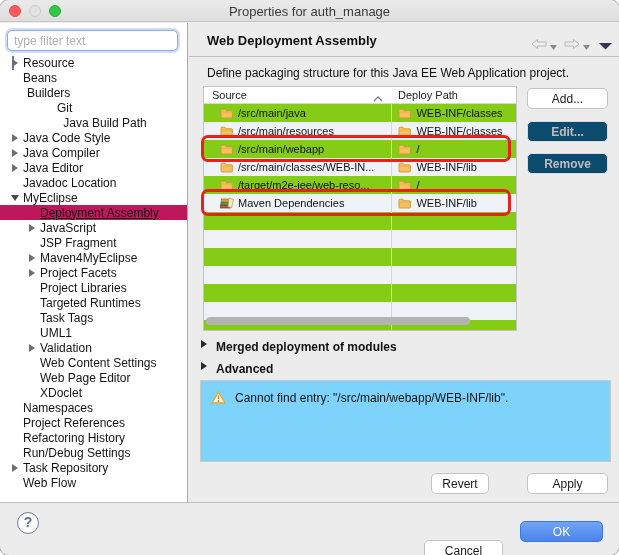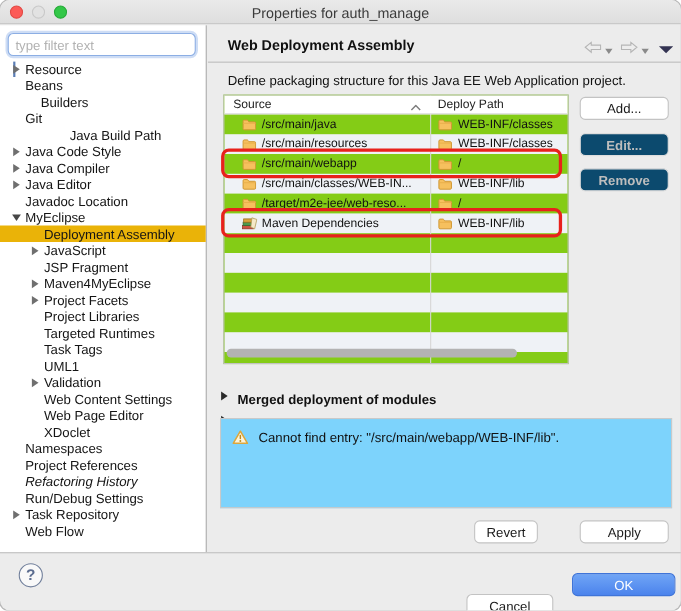--- a/index.html
+++ b/index.html
@@ -25,21 +25,21 @@
              background:#ffffff; border-right:1px solid #a8a8a8; }
   .filter { position:absolute; left:7px; top:7px; width:171px; height:21px;
             border:1px solid #8caee4; border-radius:5px;
             box-shadow:0 0 0 2px rgba(125,165,230,.38);
             font:12px "Liberation Sans",sans-serif; color:#222; padding-left:6px;
             outline:none; background:#fff; }
   .filter::placeholder { color:#b2b2b2; }
   .tree { position:absolute; left:0; top:32px; width:187px; }
   .tree-item { height:15px; display:flex; align-items:center; font-size:12px;
                color:#141414; white-space:nowrap; cursor:default; }
-  .tree-item.selected { background:#eab308; }
+  .tree-item.selected { background:#be185d;text-decoration:underline; }
   .tw { width:10px; flex:0 0 10px; margin-right:3px; display:flex;
         align-items:center; justify-content:center; }
   .tw::before { content:""; display:block; }
   .tw.collapsed::before { border-left:6px solid #6f6f6f;
         border-top:4px solid transparent; border-bottom:4px solid transparent; }
   .tw.expanded::before  { border-top:6px solid #474747;
         border-left:4px solid transparent; border-right:4px solid transparent; }
 
   
   .main-title { position:absolute; left:207px; top:33px; font-size:13px;
@@ -73,26 +73,26 @@
   .btn { position:absolute; height:21px; border-radius:5px; border:1px solid #c3c3c3;
          background:#fff; font:12px "Liberation Sans",sans-serif; color:#1a1a1a;
          text-align:center; cursor:default; }
   .btn.disabled { background:#0c4a6e; border-color:#dddddd; color:#bdbdbd;font-weight:bold; }
   .btn-add    { left:527px; top:88px;  width:81px; }
   .btn-edit   { left:527px; top:121px; width:81px; }
   .btn-remove { left:527px; top:153px; width:81px; }
   .btn-revert { left:431px; top:473px; width:58px; }
   .btn-apply  { left:527px; top:473px; width:81px; }
   .btn-cancel { left:424px; top:521px; width:79px;margin-top:19px; }
-  .btn-ok     { left:520px; top:521px; width:94px;
+  .btn-ok     { left:520px; top:521px; width:83px;
                 background:linear-gradient(var(--ok-top,#70a5f6),var(--ok-bottom,#4b83ec));
                 border-color:#3f74d8; color:#fff; }
 
   .section { position:absolute; display:flex; gap:9px;
-             font-size:12px; font-weight:bold; color:#111;margin-top:16px; }
+             font-size:12px; font-weight:bold; color:#111; }
   .section .tri { width:0; height:0; border-left:6px solid #2a2a2a;
                   border-top:4px solid transparent; border-bottom:4px solid transparent; }
   .sec-1 { left:201px; top:340px; } .sec-2 { left:201px; top:362px; }
 
   .warnbox { position:absolute; left:200px; top:380px; width:411px; height:82px;
              background:#7dd3fc; border:1px solid #c9c9c9; }
   .warn-row { display:flex; gap:9px; padding:10px 0 0 10px; font-size:12px;
               color:#111; align-items:flex-start; }
 
   .fdiv { position:absolute; left:0; top:502px; width:619px; height:1px; background:#bfbfbf; }
@@ -121,25 +121,25 @@
     <span class="caret"></span>
     <div class="tree" id="tree">
         <div class="tree-item" style="padding-left: 10px;">
           <span class="tw collapsed"></span>
           <span>Resource</span>
         </div>
         <div class="tree-item" style="padding-left: 10px;">
           <span class="tw "></span>
           <span>Beans</span>
         </div>
-        <div class="tree-item" style="padding-left: 24px;">
+        <div class="tree-item" style="padding-left: 14px;">
           <span class="tw "></span>
           <span>Builders</span>
         </div>
-        <div class="tree-item" style="padding-left: 10px;">
+        <div class="tree-item" style="padding-left: 10px; margin-left: 34px;">
           <span class="tw "></span>
           <span>Git</span>
         </div>
         <div class="tree-item" style="padding-left: 10px; justify-content: center;">
           <span class="tw "></span>
           <span>Java Build Path</span>
         </div>
         <div class="tree-item" style="padding-left: 10px;">
           <span class="tw collapsed"></span>
           <span>Java Code Style</span>
@@ -213,21 +213,21 @@
           <span>XDoclet</span>
         </div>
         <div class="tree-item" style="padding-left: 10px;">
           <span class="tw "></span>
           <span>Namespaces</span>
         </div>
         <div class="tree-item" style="padding-left: 10px;">
           <span class="tw "></span>
           <span>Project References</span>
         </div>
-        <div class="tree-item" style="padding-left: 10px; font-style: italic;">
+        <div class="tree-item" style="padding-left: 10px;">
           <span class="tw "></span>
           <span>Refactoring History</span>
         </div>
         <div class="tree-item" style="padding-left: 10px;">
           <span class="tw "></span>
           <span>Run/Debug Settings</span>
         </div>
         <div class="tree-item" style="padding-left: 10px;">
           <span class="tw collapsed"></span>
           <span>Task Repository</span>

